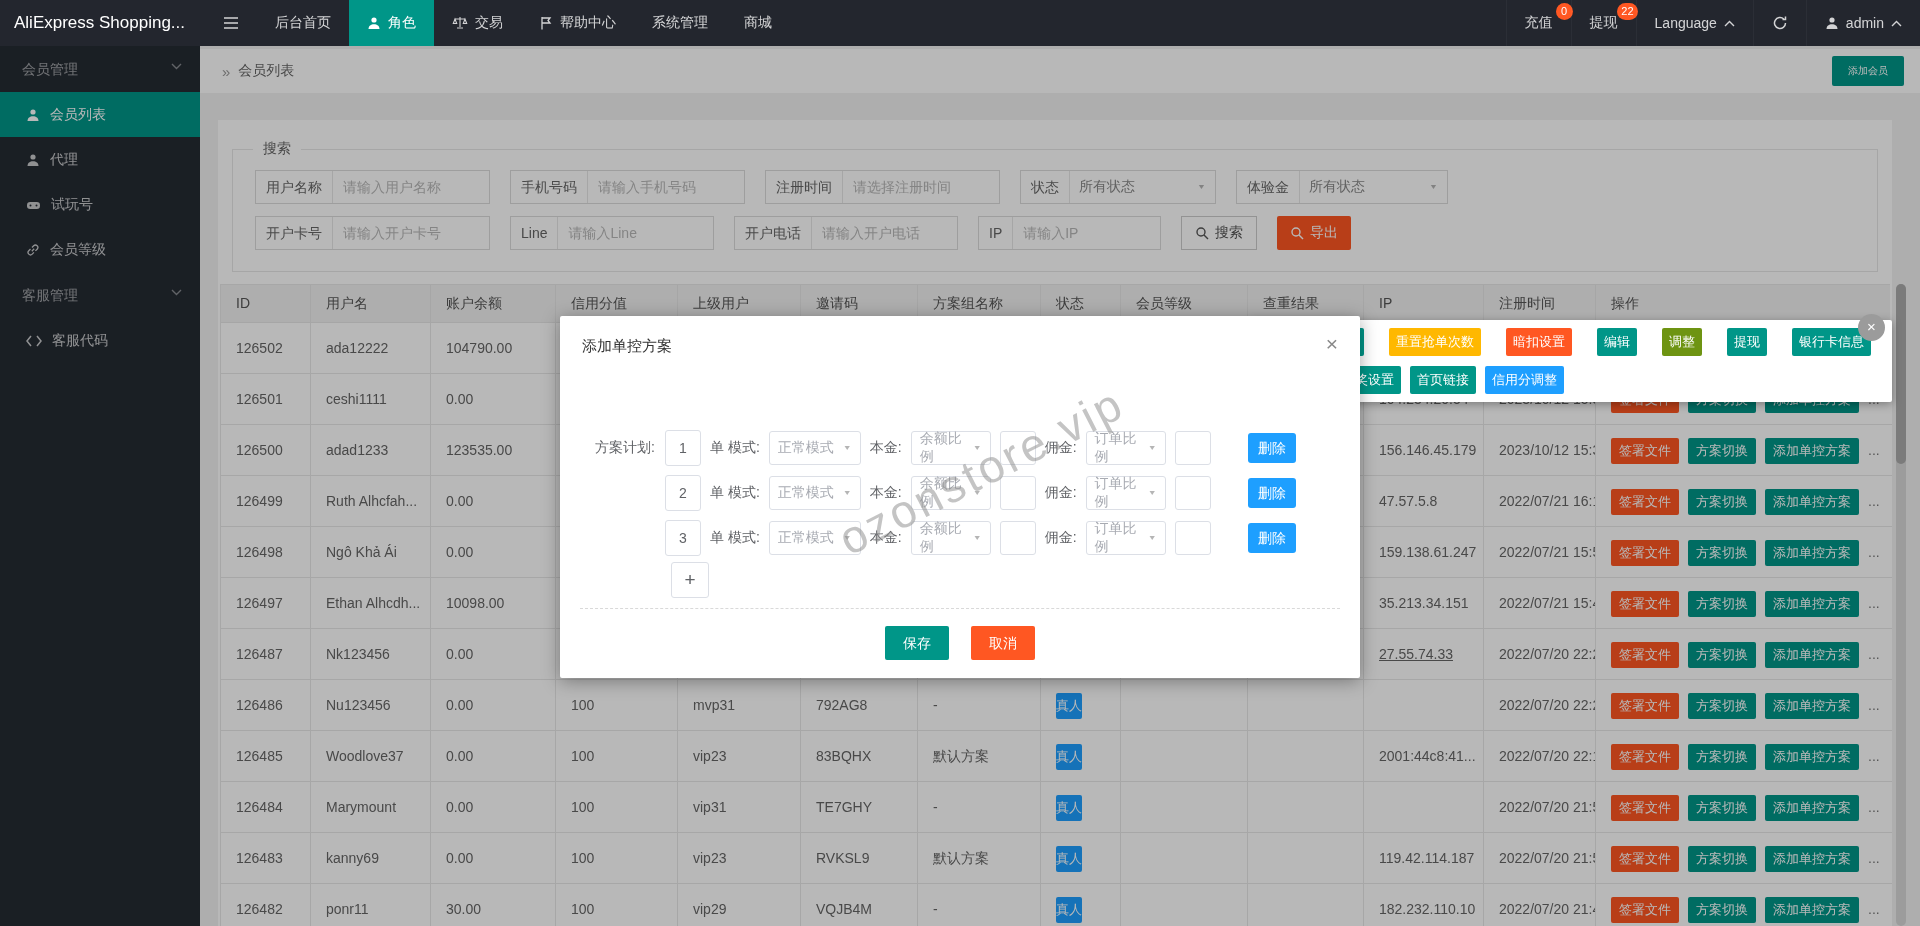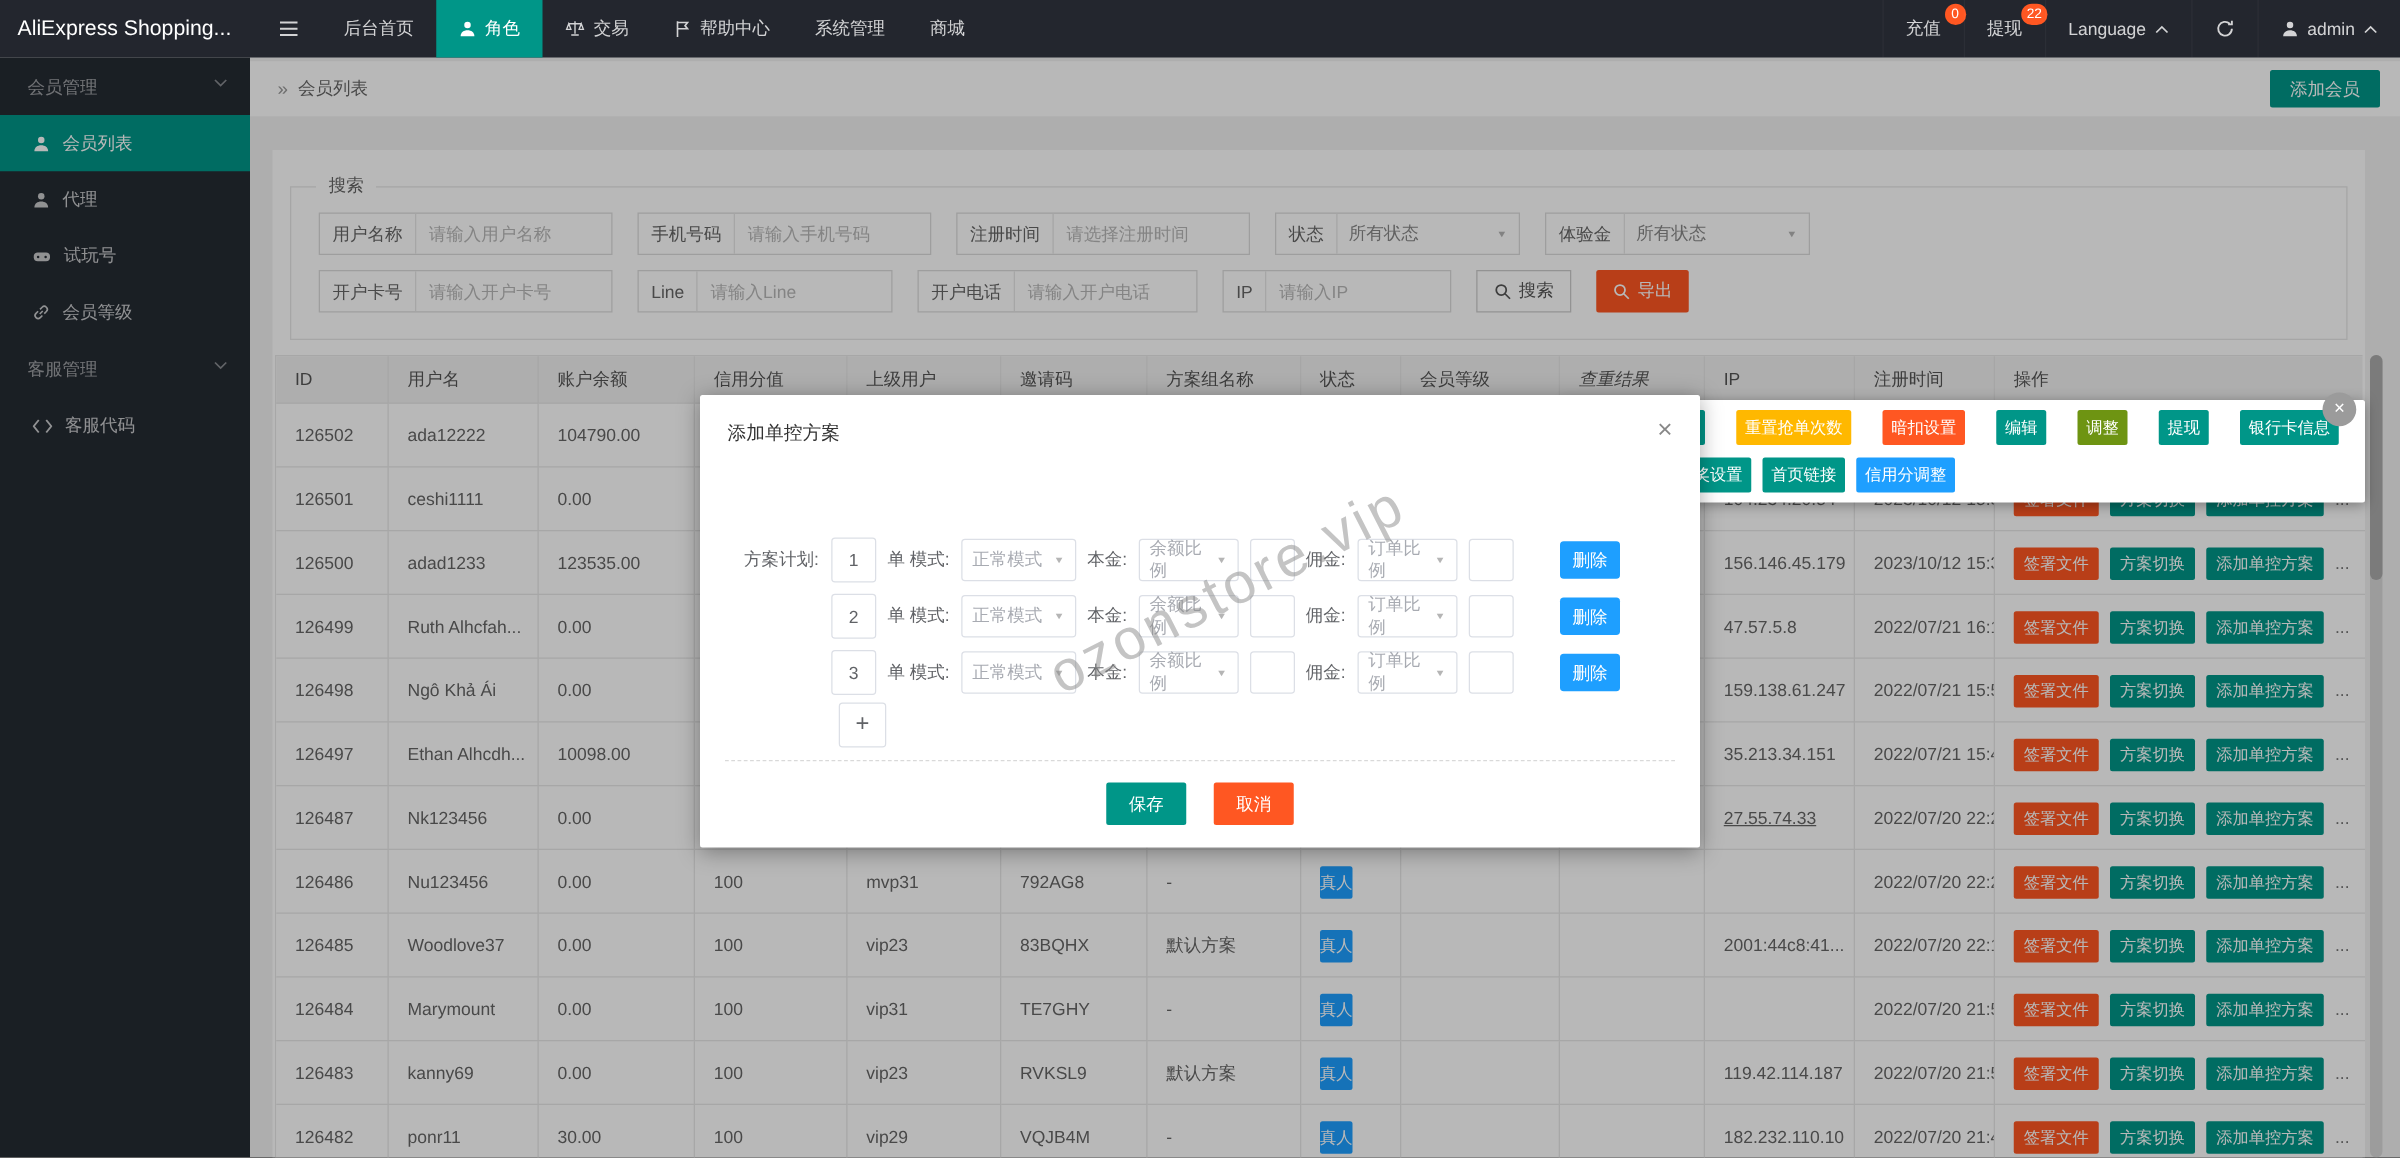--- a/index.html
+++ b/index.html
@@ -19,21 +19,21 @@
 .sidebar{position:absolute;left:0;top:46px;width:200px;height:880px;background:#252b33;z-index:4}
 .side-group{height:46px;line-height:46px;padding-left:22px;color:rgba(255,255,255,.55);font-size:14px;position:relative;cursor:pointer}
 .side-group .chev{position:absolute;right:18px;top:17px;color:rgba(255,255,255,.45)}
 .side-item{height:45px;display:flex;align-items:center;gap:10px;padding-left:26px;color:rgba(255,255,255,.75);font-size:14px;cursor:pointer}
 .side-item.active{background:#009688;color:#fff}
 .side-item .icon{display:inline-flex;align-items:center}
 
 .content{position:absolute;left:200px;top:46px;width:1720px;height:880px;z-index:1}
 .crumb-bar{position:absolute;left:0;top:3px;width:1720px;height:44px;background:#fff;display:flex;align-items:center;padding:0 22px;font-size:14px;color:#666}
 .crumb-mark{color:#999;margin-right:8px;font-size:15px}
-.add-member{position:absolute;right:16px;top:7px;height:30px;line-height:30px;padding:0 16px;background:#009688;color:#fff;font-size:14px;border-radius:2px;cursor:pointer}
+.add-member{position:absolute;right:16px;top:7px;height:30px;line-height:30px;padding:0 16px;background:#009688;color:#fff;font-size:10px;border-radius:2px;cursor:pointer}
 .card{position:absolute;left:18px;top:74px;width:1674px;height:806px;background:#fff;overflow:hidden}
 
 fieldset.search{position:absolute;left:14px;top:20px;width:1646px;height:132px;border:1px solid #e6e6e6}
 fieldset.search legend{margin-left:20px;padding:0 10px;font-size:14px;color:#666}
 .srow{display:flex;gap:20px;margin-left:22px;align-items:center}
 .srow1{margin-top:12px}
 .srow2{margin-top:12px}
 .sgroup{display:flex;height:34px;border:1px solid #dcdcdc;background:#fff;flex:none}
 .slabel{padding:0 10px;line-height:32px;font-size:14px;color:#666;border-right:1px solid #e6e6e6;white-space:nowrap}
 .sinput{flex:1;min-width:0;border:none;outline:none;padding:0 10px;font-size:14px;color:#3b82f6;background:transparent}
@@ -313,21 +313,21 @@
         <div class="thead" id="thead">
             <div class="th" style="width: 90px;">ID</div>
             <div class="th" style="width: 120px;">用户名</div>
             <div class="th" style="width: 125px;">账户余额</div>
             <div class="th" style="width: 122px;">信用分值</div>
             <div class="th" style="width: 123px;">上级用户</div>
             <div class="th" style="width: 117px;">邀请码</div>
             <div class="th" style="width: 123px;">方案组名称</div>
             <div class="th" style="width: 80px;">状态</div>
             <div class="th" style="width: 127px;">会员等级</div>
-            <div class="th" style="width: 116px; font-style: italic;">查重结果</div>
+            <div class="th" style="width: 116px;">查重结果</div>
             <div class="th" style="width: 120px;">IP</div>
             <div class="th" style="width: 112px;">注册时间</div>
             <div class="th" style="width: 297px;">操作</div>
           </div>
         <div id="tbody">
             <div class="trow">
               <div class="td" style="width: 90px;">126502</div>
               <div class="td" style="width: 120px;">ada12222</div>
               <div class="td" style="width: 125px;">104790.00</div>
               <div class="td" style="width: 122px;"></div>

